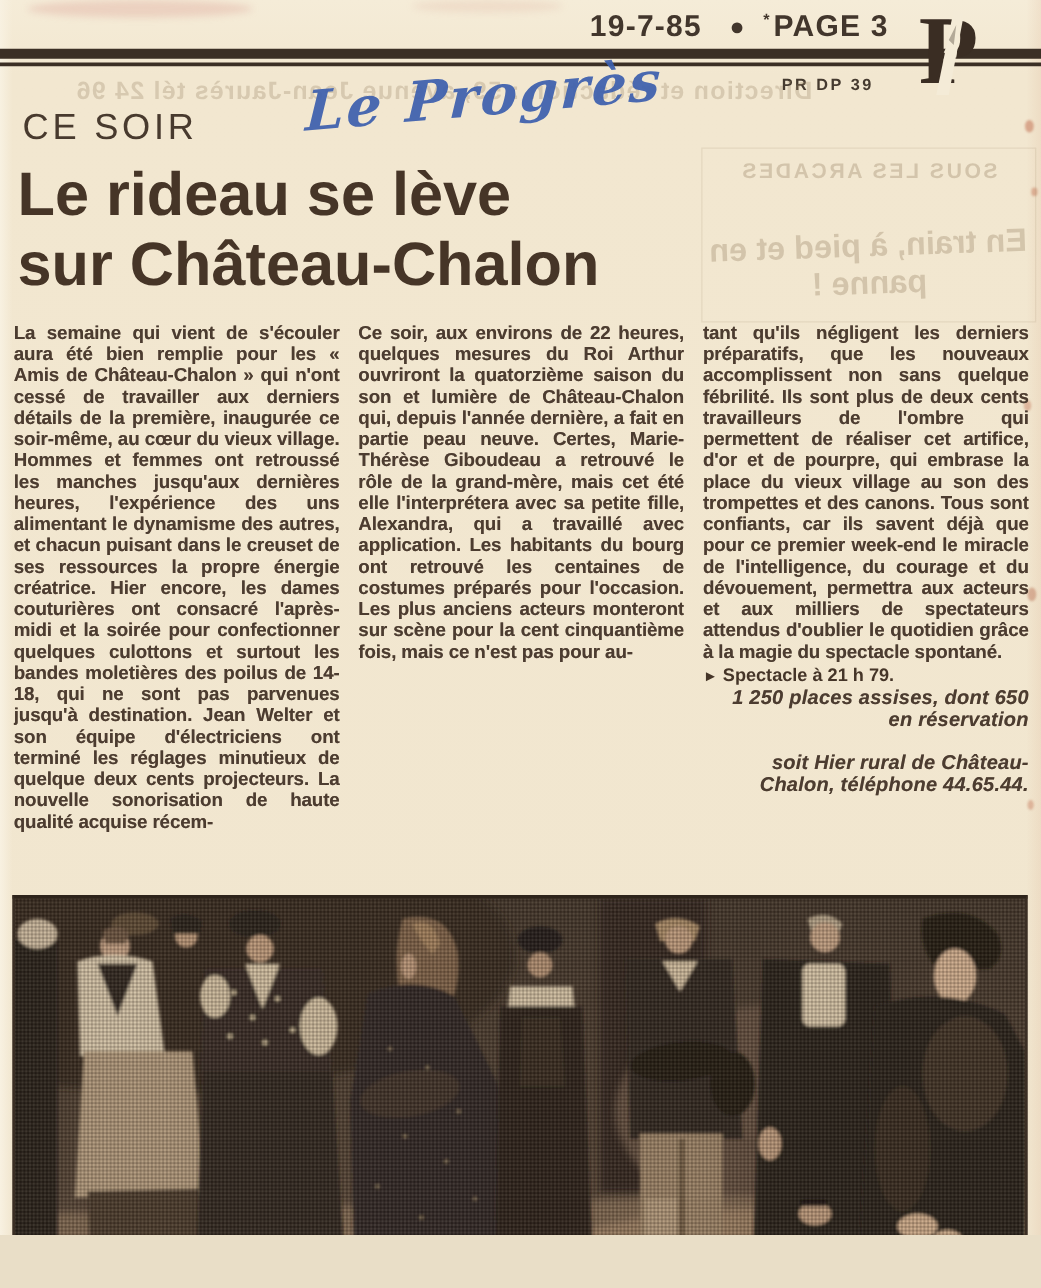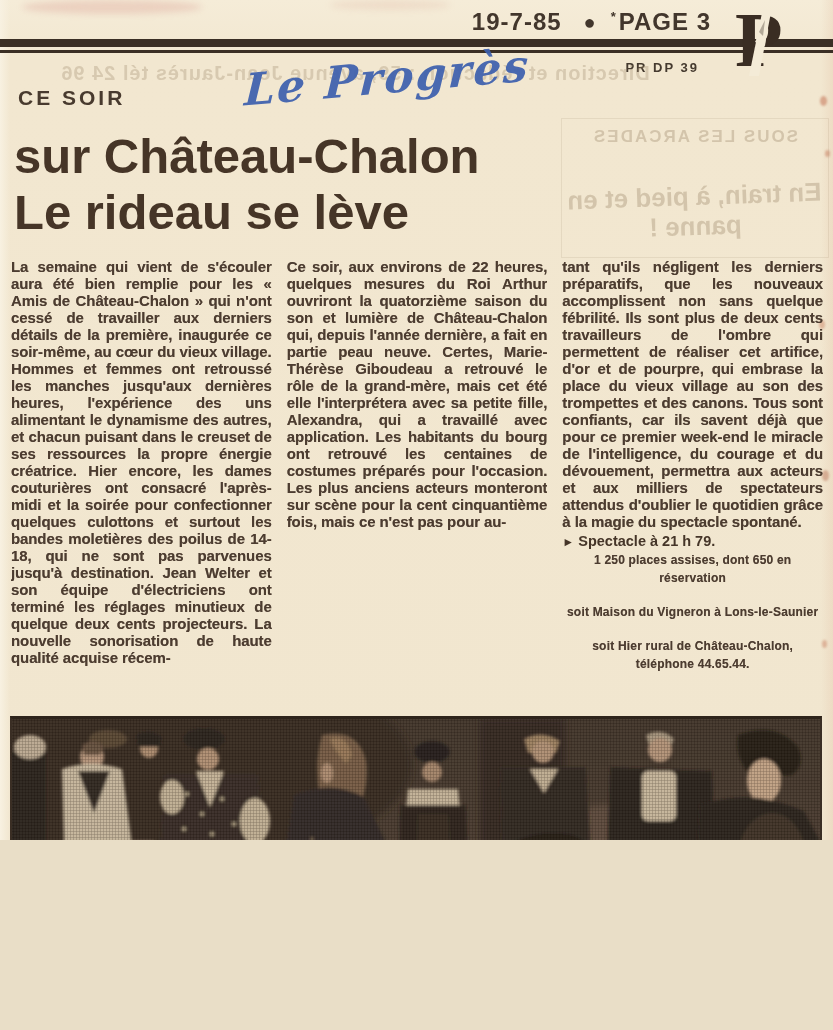--- a/index.html
+++ b/index.html
@@ -1,17 +1,17 @@
 <!DOCTYPE html>
 <html><head>
 <meta charset="utf-8">
 <style>
   html,body{margin:0;padding:0;}
   body{width:833px;height:1030px;overflow:hidden;background:#e9dec7;}
-  .page{position:relative;width:833px;height:840px;
+  .page{position:relative;width:833px;height:988px;
         background:linear-gradient(180deg,#f5ecd8 0,#f2e7d0 60px,#f1e6cf 100%);
         font-family:"Liberation Sans",sans-serif;color:#4a3a2e;overflow:hidden;}
   
   .edge-left{position:absolute;left:0;top:0;width:10px;height:100%;
              background:linear-gradient(90deg,#f8f1e1,rgba(248,241,225,0));}
   .edge-right{position:absolute;right:0;top:0;width:12px;height:100%;
               background:linear-gradient(270deg,rgba(216,170,140,.18),rgba(216,170,140,0));}
   .smudge{position:absolute;border-radius:50%;filter:blur(3px);}
   .speck{position:absolute;border-radius:50%;filter:blur(1px);}
 
@@ -31,39 +31,39 @@
          font-weight:700;filter:blur(.6px);}
   .ghost-top{top:62px;left:55px;width:600px;font-size:20px;letter-spacing:1px;
              text-align:center;opacity:.30;}
   .ghost-box{top:118px;right:4px;width:268px;height:140px;opacity:.35;
              border:1px solid rgba(155,134,104,.45);padding-top:8px;box-sizing:border-box;
              text-align:center;}
   .ghost-box .gb-title{font-size:17px;letter-spacing:2px;}
   .ghost-box .gb-big{font-size:26px;margin-top:34px;line-height:30px;transform:rotate(2deg);}
 
   
-  .kicker{position:absolute;left:18px;top:86px;font-size:21px;font-weight:700;
+  .kicker{position:absolute;left:18px;top:86px;font-size:29px;font-weight:400;
           letter-spacing:3px;color:#483a2e;}
   .handwriting{position:absolute;left:244px;top:52px;font-family:"DejaVu Serif",serif;
                font-style:italic;font-weight:700;font-size:44px;color:#3c5fae;
                transform:rotate(-5deg) skewX(-8deg);letter-spacing:2px;opacity:.92;}
   .headline{position:absolute;left:14px;top:128px;font-size:49px;line-height:56px;
             font-weight:700;color:#463527;letter-spacing:0;}
 
   
   .columns{position:absolute;left:11px;top:258px;width:812px;height:456px;
            display:flex;gap:15px;overflow:hidden;}
   .col{flex:1 1 0;min-width:0;overflow:hidden;}
   .para{margin:0;font-size:15px;line-height:17px;font-weight:700;color:#4c3c30;
         text-align:justify;letter-spacing:-.1px;text-shadow:0 0 .4px rgba(70,53,40,.55);}
   .para + .para{margin-top:16px;}
   .event-head{margin:2px 0 0 0;font-size:14.5px;line-height:18px;font-weight:700;color:#453528;}
   .event-head .arrow{font-size:12px;margin-right:4px;}
-  .para.italic{font-weight:700;text-align:center;line-height:18px;
-               font-size:12px;letter-spacing:.2px;}
+  .para.italic{font-style:italic;font-weight:700;text-align:right;line-height:18px;
+               font-size:16px;letter-spacing:.2px;}
 
   
   .photo{position:absolute;left:10px;top:716px;width:812px;height:308px;
          background:#46392d;border-top:3px solid #2e241b;border-bottom:3px solid #2e241b;
          border-left:2px solid #3a2e24;border-right:2px solid #3a2e24;box-sizing:border-box;}
   .photo svg{display:block;width:100%;height:100%;}
   .grain{position:absolute;inset:0;pointer-events:none;
          background-image:radial-gradient(rgba(25,16,10,.33) .8px,rgba(0,0,0,0) 1.7px),
                           radial-gradient(rgba(240,226,198,.14) .8px,rgba(0,0,0,0) 1.7px);
          background-size:3px 3px,3px 3px;background-position:0 0,1.5px 1.5px;}
@@ -107,22 +107,22 @@
     <div class="gb-title">SOUS LES ARCADES</div>
     <div class="gb-big">
       <div>En train, à pied et en</div>
       <div>panne !</div>
     </div>
   </div>
 
   <div class="kicker">CE SOIR</div>
   <div class="handwriting">Le Progrès</div>
   <div class="headline">
+    <div>Le rideau se lève</div>
     <div>sur Château-Chalon</div>
-    <div>Le rideau se lève</div>
   </div>
 
   <div class="columns">
     <div class="col">
       <div>
           <p class="para">La semaine qui vient de s'écouler aura été bien remplie pour les « Amis de Château-Chalon » qui n'ont cessé de travailler aux derniers détails de la première, inaugurée ce soir-même, au cœur du vieux village. Hommes et femmes ont retroussé les manches jusqu'aux dernières heures, l'expérience des uns alimentant le dynamisme des autres, et chacun puisant dans le creuset de ses ressources la propre énergie créatrice. Hier encore, les dames couturières ont consacré l'après-midi et la soirée pour confectionner quelques culottons et surtout les bandes moletières des poilus de 14-18, qui ne sont pas parvenues jusqu'à destination. Jean Welter et son équipe d'électriciens ont terminé les réglages minutieux de quelque deux cents projecteurs. La nouvelle sonorisation de haute qualité acquise récem-</p>
         </div>
     </div>
     <div class="col">
       <div>
@@ -131,21 +131,20 @@
     </div>
     <div class="col">
       <div>
           <p class="para">tant qu'ils négligent les derniers préparatifs, que les nouveaux accomplissent non sans quelque fébrilité. Ils sont plus de deux cents travailleurs de l'ombre qui permettent de réaliser cet artifice, d'or et de pourpre, qui embrase la place du vieux village au son des trompettes et des canons. Tous sont confiants, car ils savent déjà que pour ce premier week-end le miracle de l'intelligence, du courage et du dévouement, permettra aux acteurs et aux milliers de spectateurs attendus d'oublier le quotidien grâce à la magie du spectacle spontané.</p>
         </div>
       <p class="event-head">
         <span class="arrow">►</span><span>Spectacle à 21 h 79.</span>
       </p>
       <div>
           <p class="para italic">1 250 places assises, dont 650 en réservation</p>
-          <p class="para italic">soit Maison du Vigneron à Lons-le-Saunier</p>
           <p class="para italic">soit Hier rural de Château-Chalon, téléphone 44.65.44.</p>
         </div>
     </div>
   </div>
 
   <div class="photo">
     <svg viewBox="0 0 808 302" preserveAspectRatio="none">
       <defs>
         <linearGradient id="bg" x1="0" y1="0" x2="0" y2="1">
           <stop offset="0" stop-color="#3d3127"></stop>

